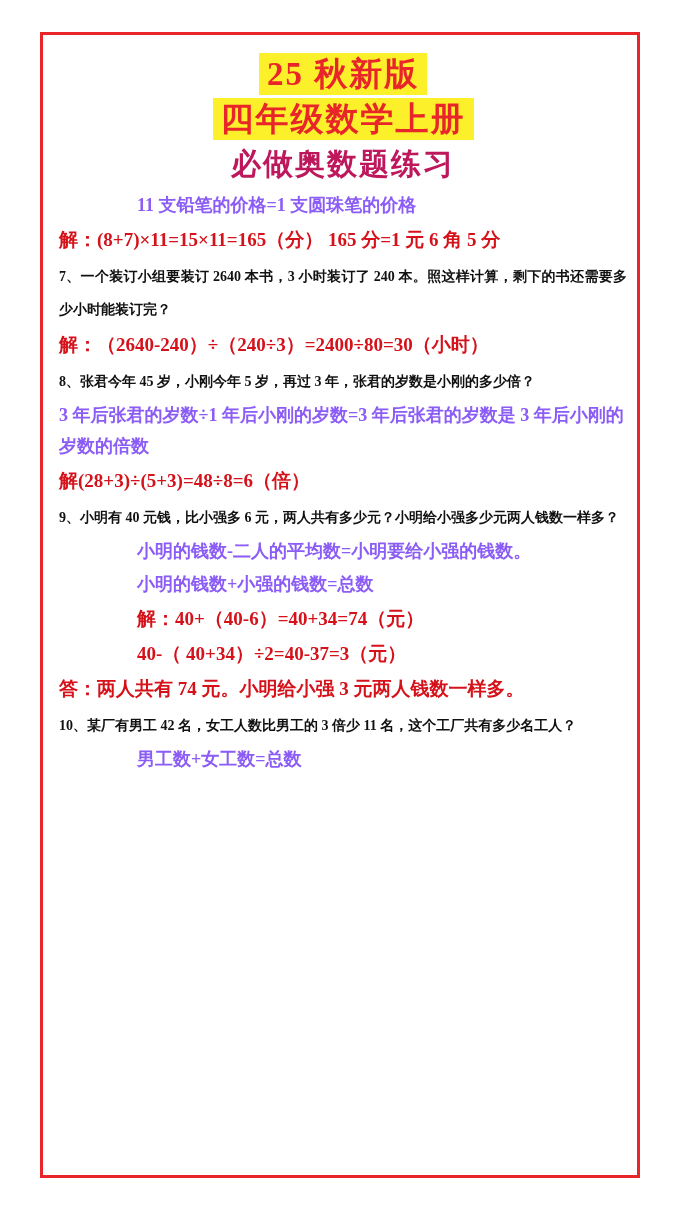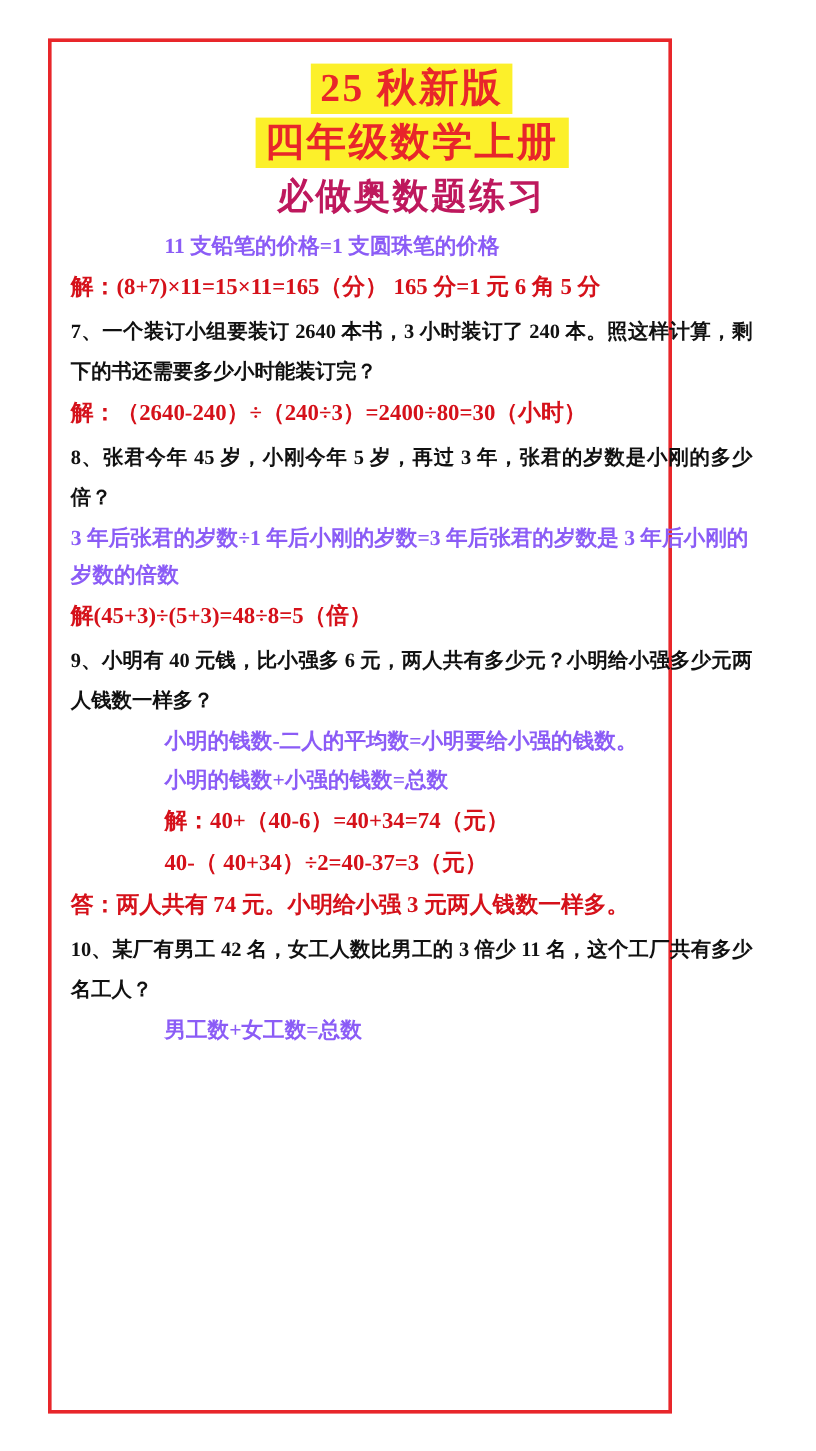--- a/index.html
+++ b/index.html
@@ -11,21 +11,21 @@
     width: 680px;
     height: 1209px;
     font-family: "Liberation Serif", "DejaVu Serif", serif;
     position: relative;
     overflow: hidden;
   }
   .page-frame {
     position: absolute;
     left: 40px;
     top: 32px;
-    width: 520px;
+    width: 600px;
     height: 1146px;
     border: 3px solid #e8262a;
     box-sizing: border-box;
   }
   .inner {
     position: absolute;
     left: 0;
     top: 0;
     width: 600px;
     box-sizing: border-box;
@@ -58,21 +58,21 @@
     color: #be185d;
     font-weight: bold;
     font-size: 30px;
     line-height: 40px;
     letter-spacing: 2px;
     margin-top: 4px;
   }
   
   .q-line {
     color: #111111;
-    font-size: 17px;
+    font-size: 14px;
     line-height: 33px;
     font-weight: bold;
     text-align: justify;
     margin: 4px 0 0 0;
   }
   .hint {
     color: #8b5cf6;
     font-size: 18px;
     line-height: 31px;
     font-weight: bold;
@@ -107,21 +107,21 @@
     </div>
 
     <div class="hint indent-2">11 支铅笔的价格=1 支圆珠笔的价格</div>
     <div class="sol indent-0">解：(8+7)×11=15×11=165（分）    165 分=1 元 6 角 5 分</div>
 
     <div class="q-line">7、一个装订小组要装订 2640 本书，3 小时装订了 240 本。照这样计算，剩下的书还需要多少小时能装订完？</div>
     <div class="sol indent-0">解：（2640-240）÷（240÷3）=2400÷80=30（小时）</div>
 
     <div class="q-line">8、张君今年 45 岁，小刚今年 5 岁，再过 3 年，张君的岁数是小刚的多少倍？</div>
     <div class="hint indent-0">3 年后张君的岁数÷1 年后小刚的岁数=3 年后张君的岁数是 3 年后小刚的岁数的倍数</div>
-    <div class="sol indent-0">解(45+3)÷(5+3)=48÷8=5（倍）</div>
+    <div class="sol indent-0">解(28+3)÷(5+3)=48÷8=6（倍）</div>
 
     <div class="q-line">9、小明有 40 元钱，比小强多 6 元，两人共有多少元？小明给小强多少元两人钱数一样多？</div>
     <div class="hint indent-2">小明的钱数-二人的平均数=小明要给小强的钱数。</div>
     <div class="hint indent-2">小明的钱数+小强的钱数=总数</div>
     <div class="sol indent-2">解：40+（40-6）=40+34=74（元）</div>
     <div class="sol indent-2">40-（ 40+34）÷2=40-37=3（元）</div>
     <div class="sol indent-0">答：两人共有 74 元。小明给小强 3 元两人钱数一样多。</div>
 
     <div class="q-line">10、某厂有男工 42 名，女工人数比男工的 3 倍少 11 名，这个工厂共有多少名工人？</div>
     <div class="hint indent-2">男工数+女工数=总数</div>

